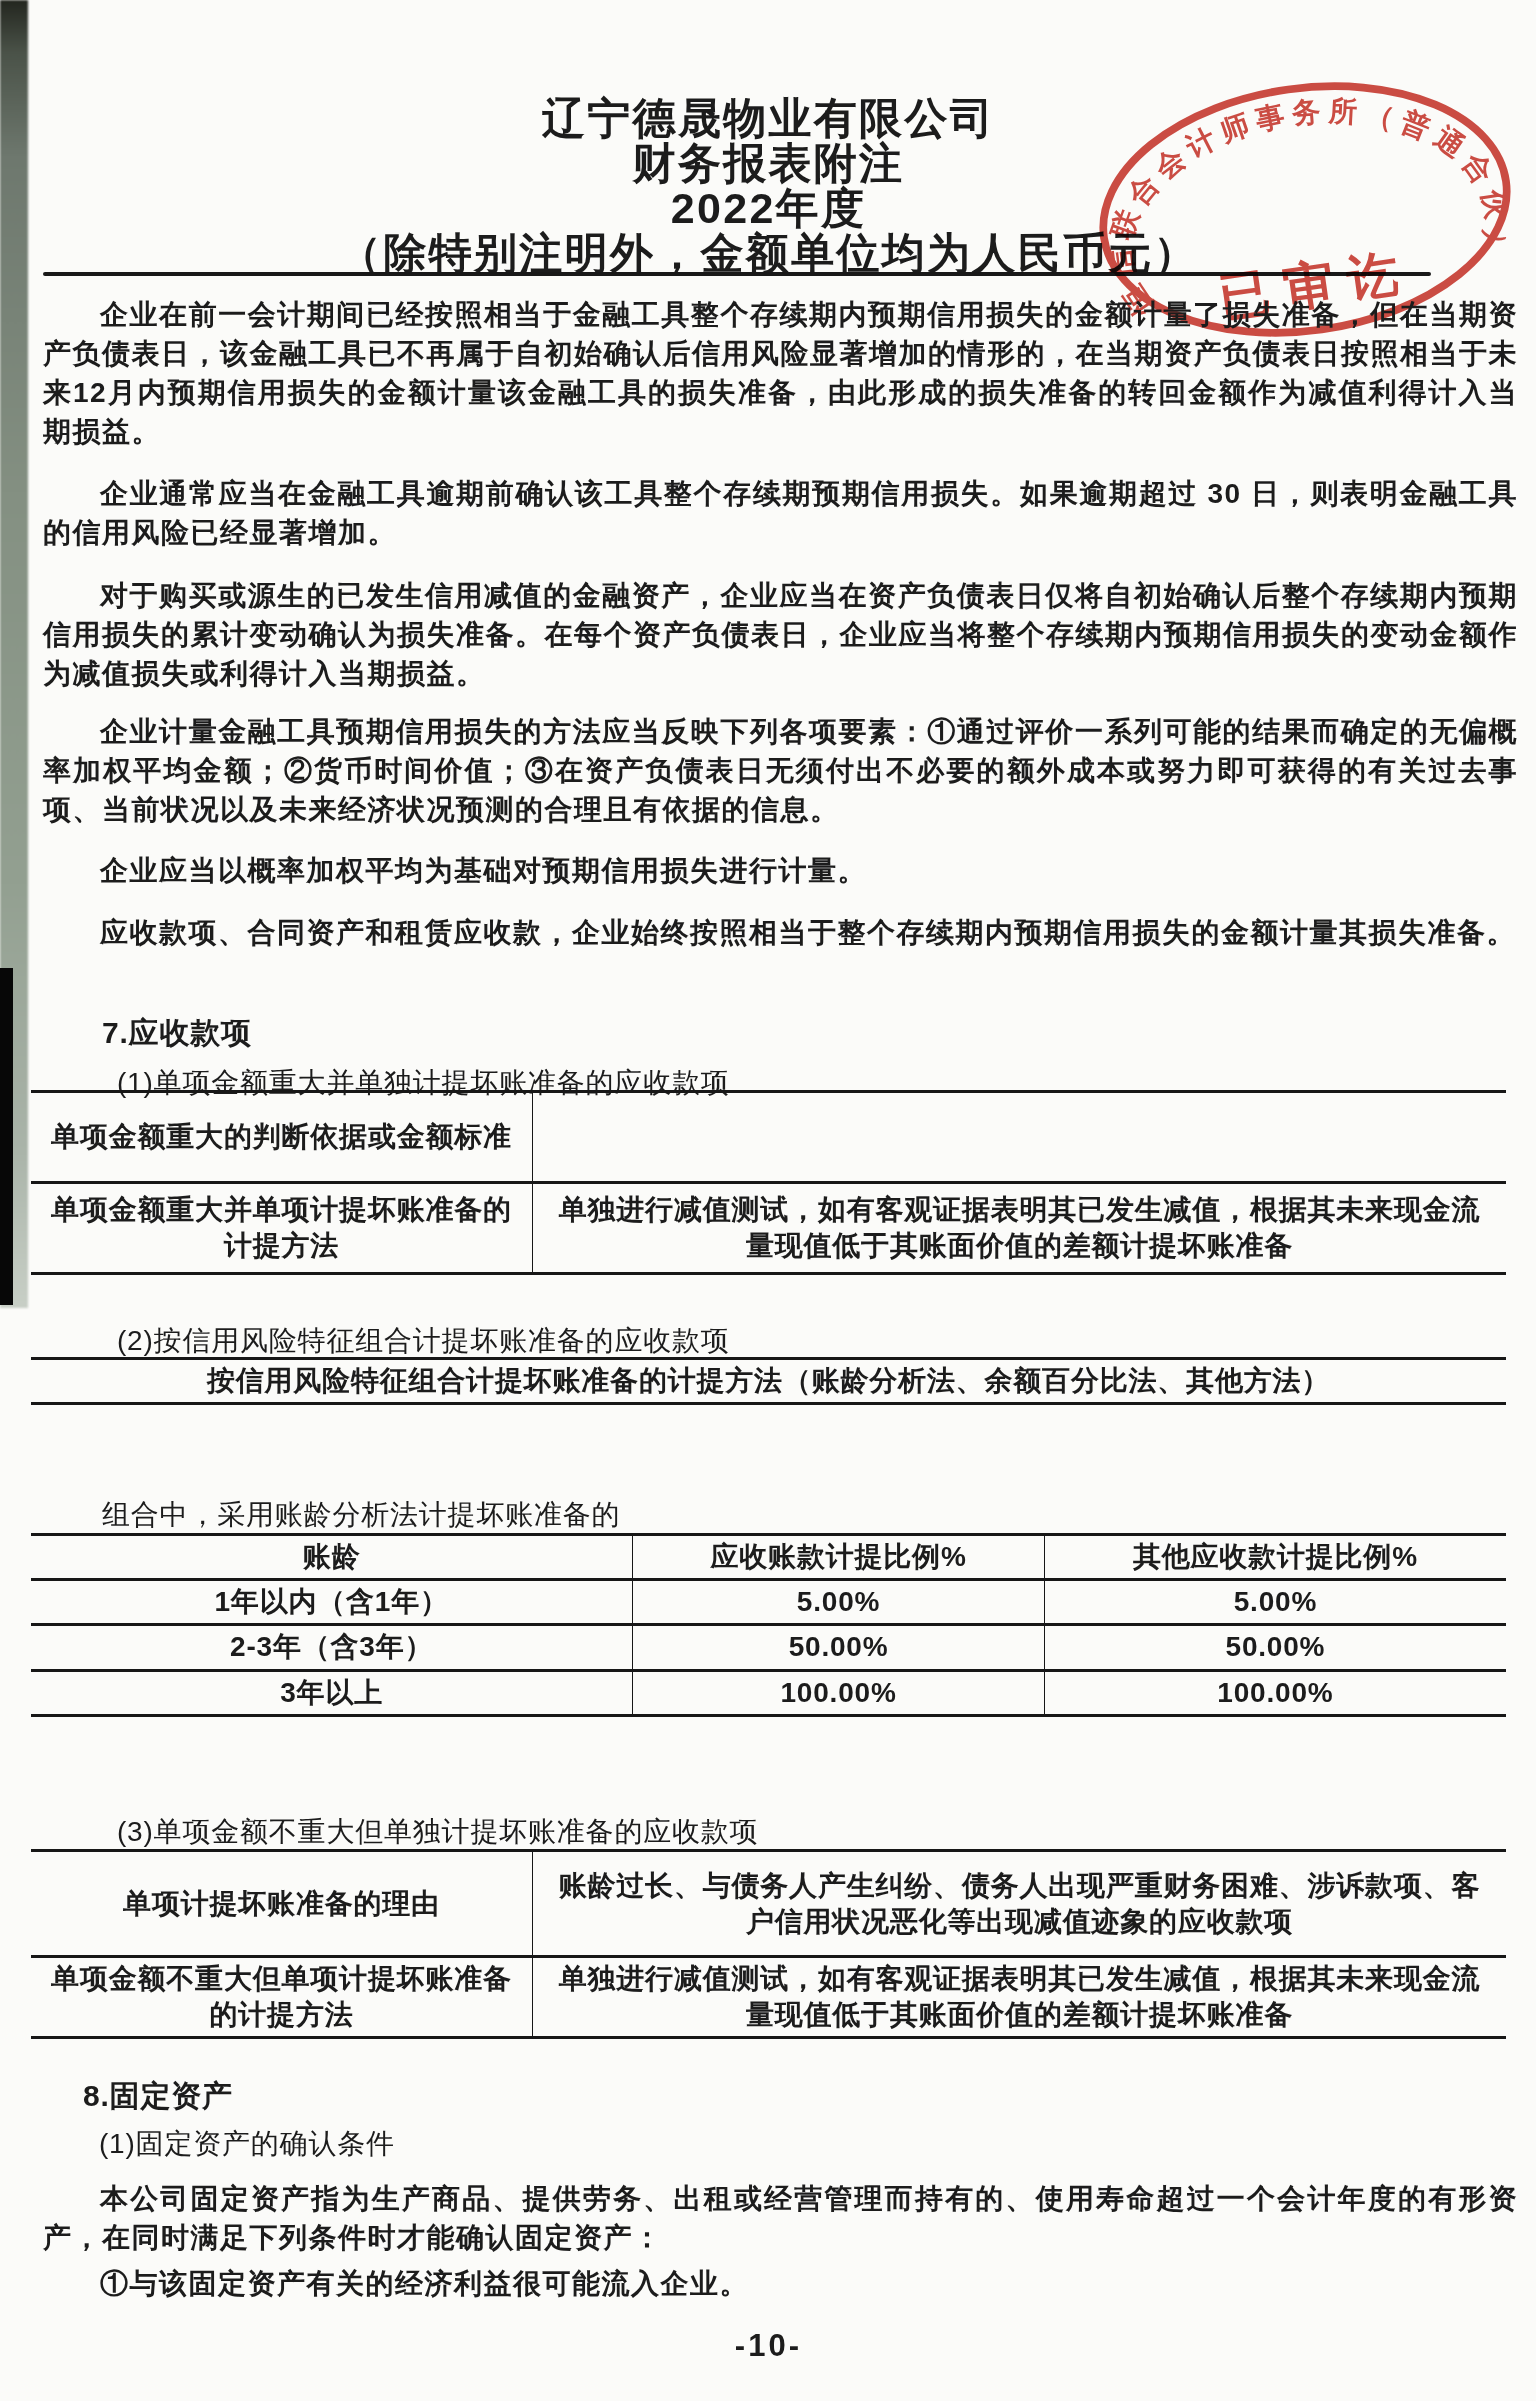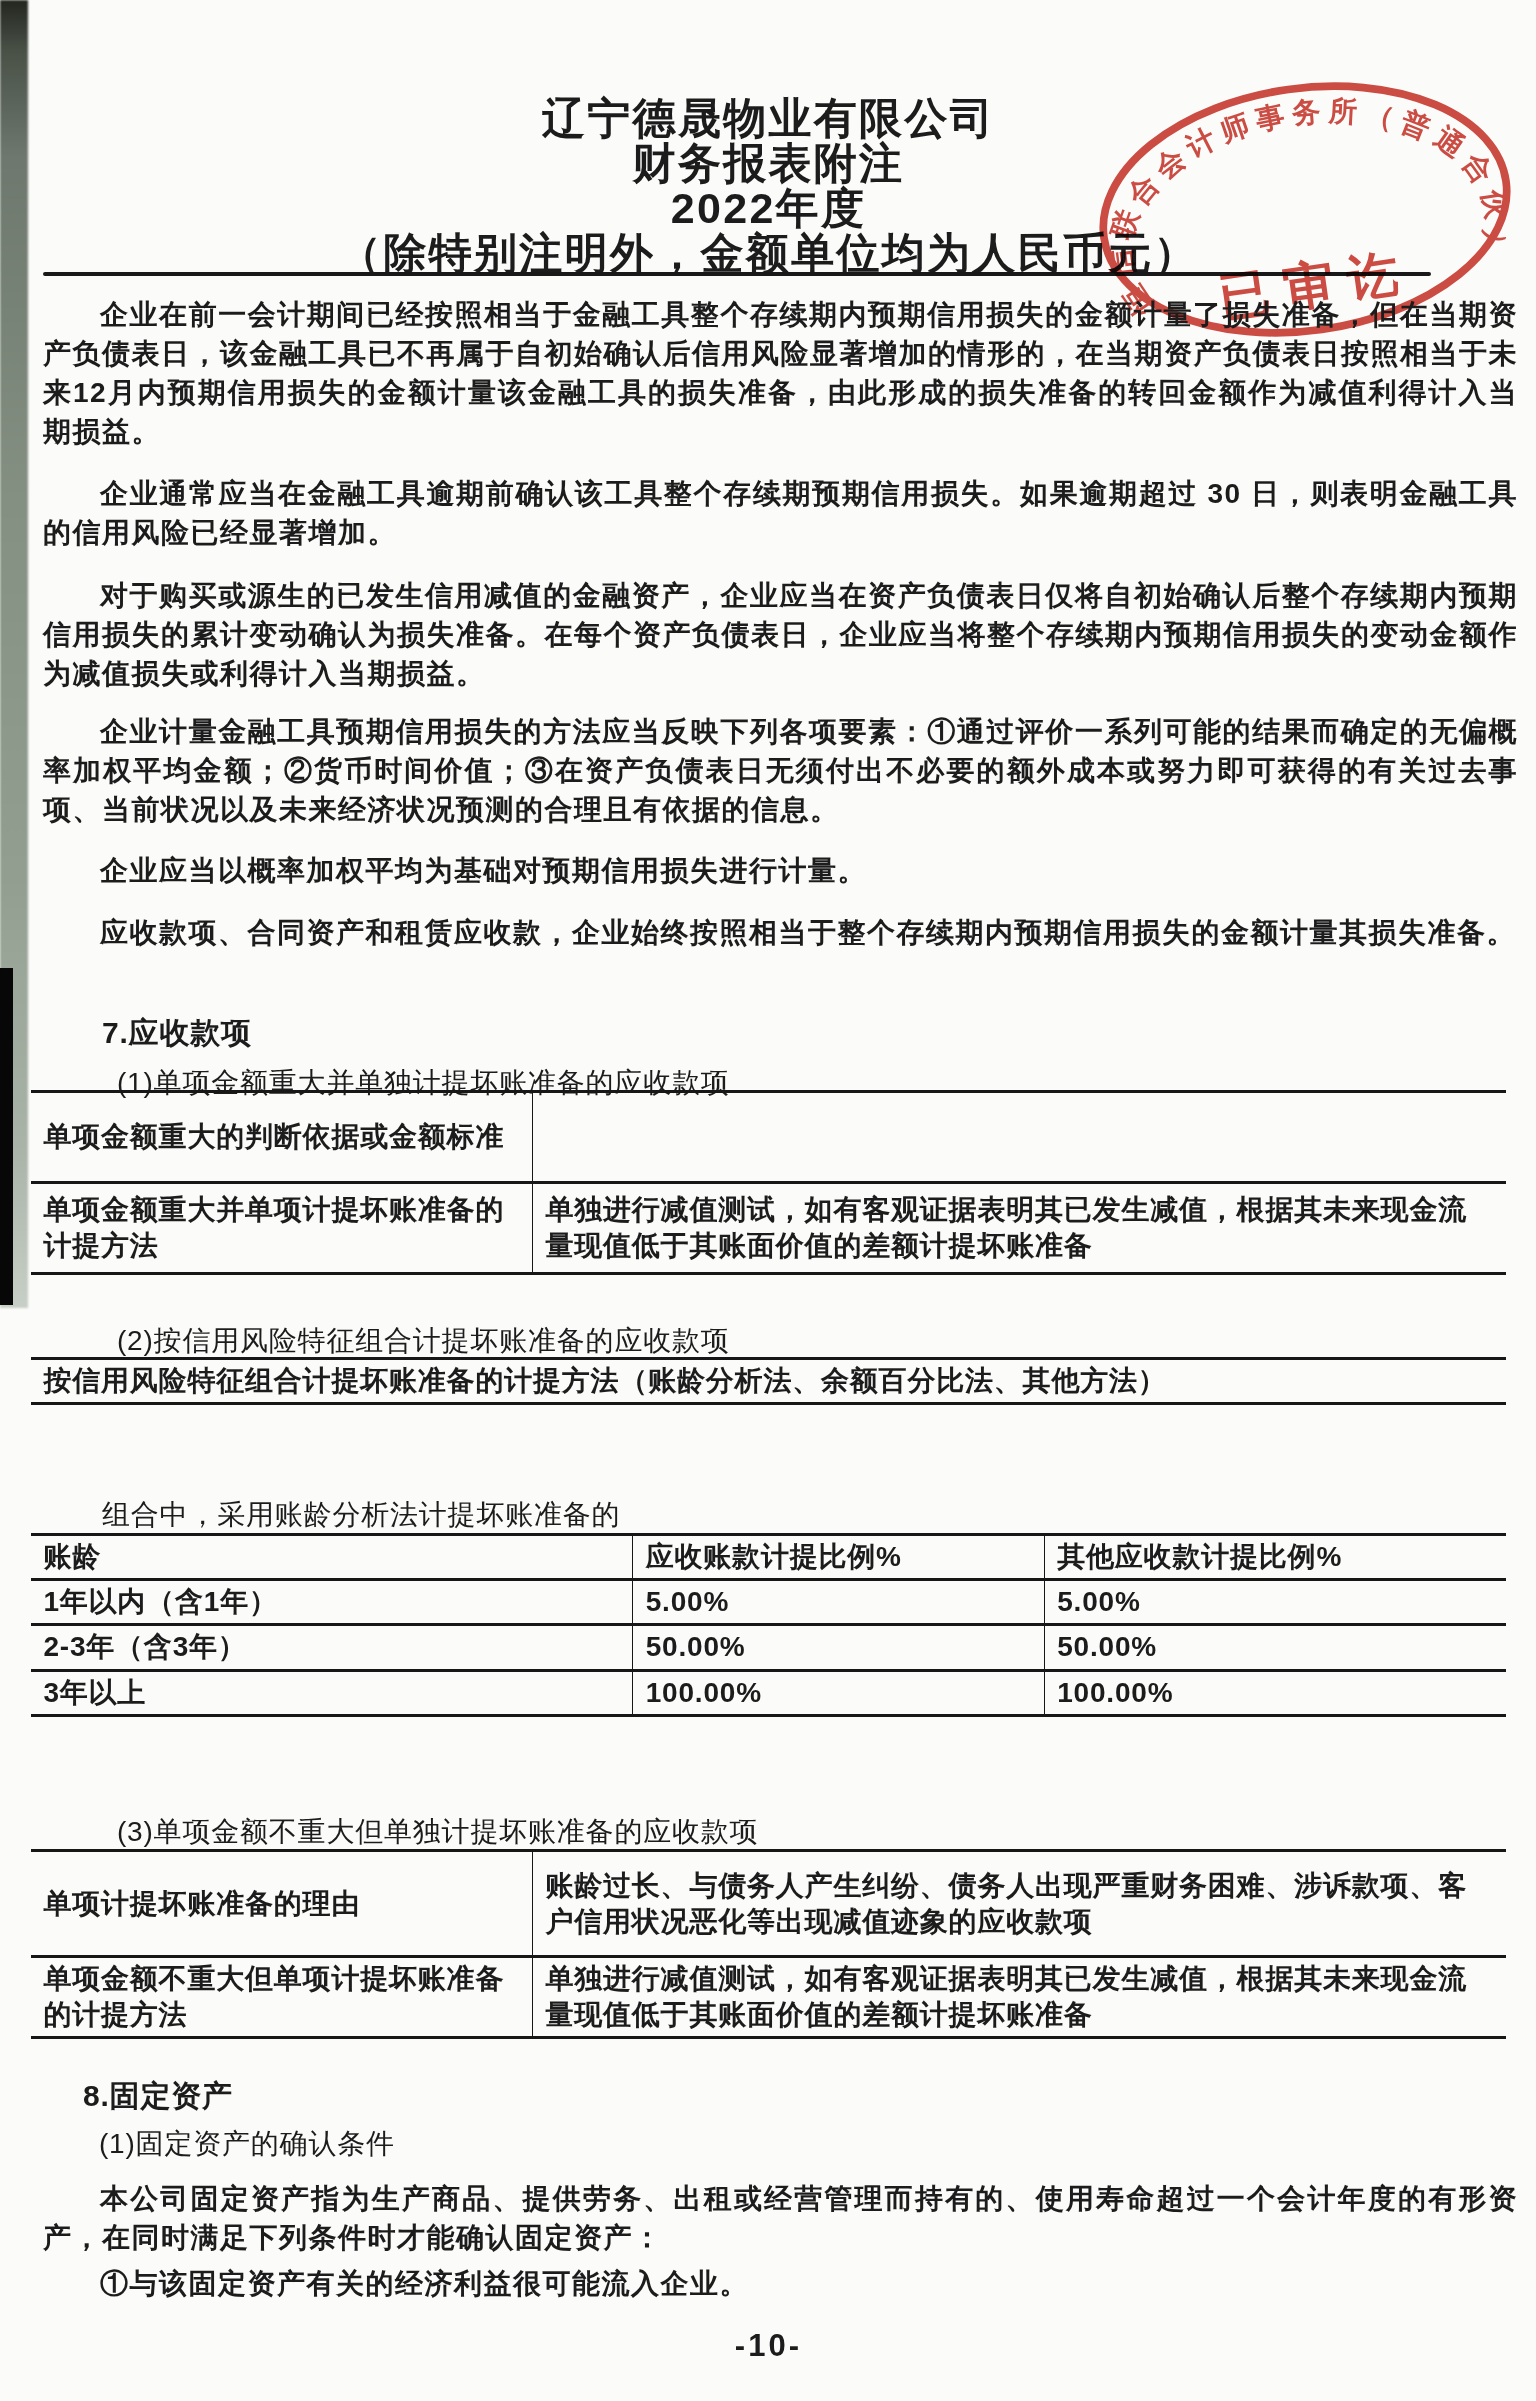--- a/index.html
+++ b/index.html
@@ -27,21 +27,21 @@
     text-align:justify;text-indent:57px;
   }
   .sec-title{position:absolute;margin:0;font-size:30px;font-weight:800;letter-spacing:0.8px;}
   .sub-label{position:absolute;font-size:28px;font-weight:400;letter-spacing:0.8px;white-space:nowrap;}
   
   table.tbl{
     position:absolute;left:31px;width:1475px;border-collapse:collapse;table-layout:fixed;
   }
   table.tbl td{
     border-top:3.1px solid #171717;border-bottom:3.1px solid #171717;
-    vertical-align:middle;
+    vertical-align:middle;text-align:center;
     font-size:28px;font-weight:600;line-height:36px;letter-spacing:0.8px;
     padding:3.1px 12.4px;
   }
   table.tbl td + td{border-left:1.5px solid #171717;}
   
   .stamp{position:absolute;left:1081px;top:59px;width:448px;height:301px;opacity:.88;mix-blend-mode:multiply;}
   .stamp-arc{font-size:37px;font-weight:700;letter-spacing:9px;fill:#c8342a;}
   .stamp-center{font-size:66px;font-weight:700;letter-spacing:18px;fill:#c8342a;text-anchor:middle;}
   .footer-page{position:absolute;left:0;top:2328px;width:100%;text-align:center;font-size:31px;font-weight:600;letter-spacing:3.1px;}
 </style>

